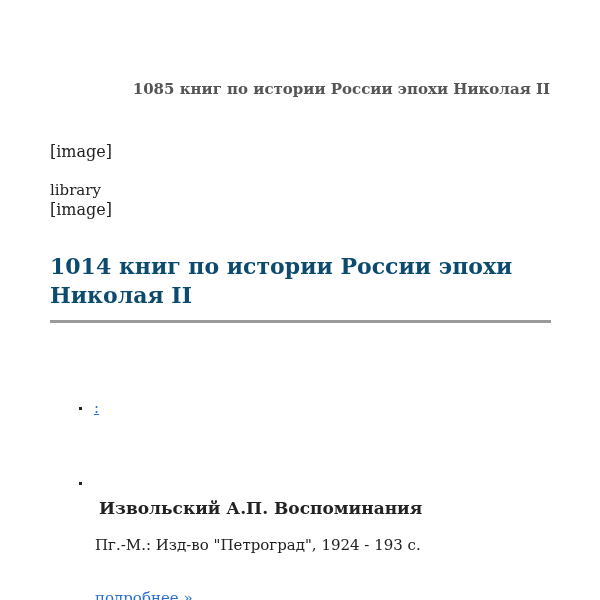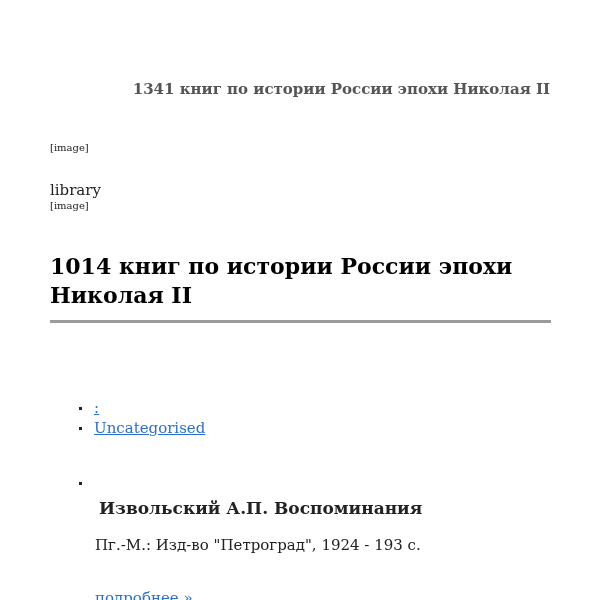--- a/index.html
+++ b/index.html
@@ -20,36 +20,36 @@
       right: 50px;
       top: 80px;
       font-size: 15px;
       font-weight: bold;
       color: #555555;
       margin: 0;
     }
     .img-placeholder {
       position: absolute;
       left: 50px;
-      font-size: 10px;
+      font-size: 16px;
       color: #222222;
     }
     .img1 { top: 142px; }
     .library { position: absolute; left: 50px; top: 181px; font-size: 15px; color: #222; }
     .img2 { top: 200px; }
     .page-title {
       position: absolute;
       left: 50px;
       top: 252px;
       width: 500px;
       margin: 0;
       font-size: 22px;
       font-weight: bold;
       line-height: 29px;
-      color: #000000;
+      color: #0c4a6e;
     }
     .title-rule {
       position: absolute;
       left: 50px;
       top: 320px;
       width: 501px;
       height: 3px;
       background: #9a9a9a;
     }
     .breadcrumb {
@@ -110,35 +110,32 @@
       left: 95px;
       top: 589px;
       font-size: 15px;
       color: #2a6fcf;
       text-decoration: underline;
     }
   </style>
 </head>
 <body>
 
-<div class="site-title">1341 книг по истории России эпохи Николая II</div>
+<div class="site-title">1085 книг по истории России эпохи Николая II</div>
 
 <div class="img-placeholder img1">[image]</div>
 <div class="library">library</div>
 <div class="img-placeholder img2">[image]</div>
 
 <h1 class="page-title">1014 книг по истории России эпохи Николая II</h1>
 <div class="title-rule"></div>
 
 <ul class="breadcrumb">
   <li>
     <a href="#">:</a>
   </li>
-  <li>
-    <a href="#">Uncategorised</a>
-  </li>
 </ul>
 
 <div class="bullet-empty"></div>
 
 <h2 class="post-title">Извольский А.П. Воспоминания</h2>
 <p class="post-meta">Пг.-М.: Изд-во "Петроград", 1924 - 193 с.</p>
 <a href="#" class="read-more">подробнее »</a>
 
 </body></html>

